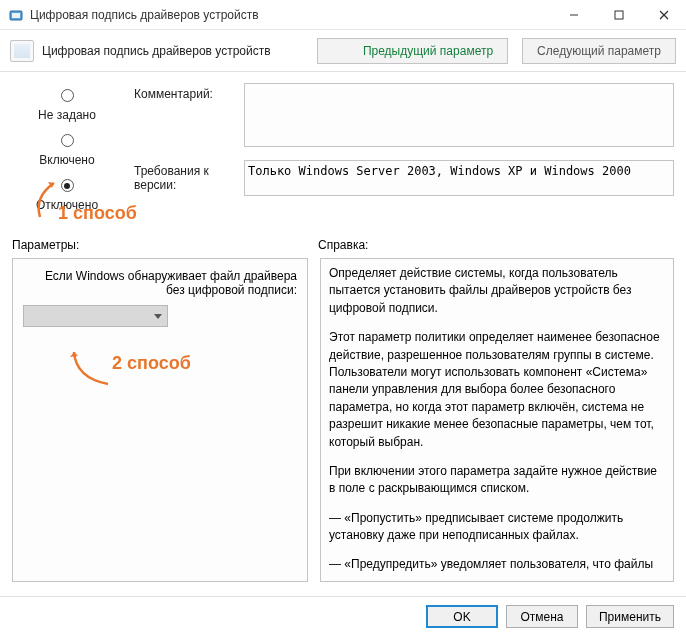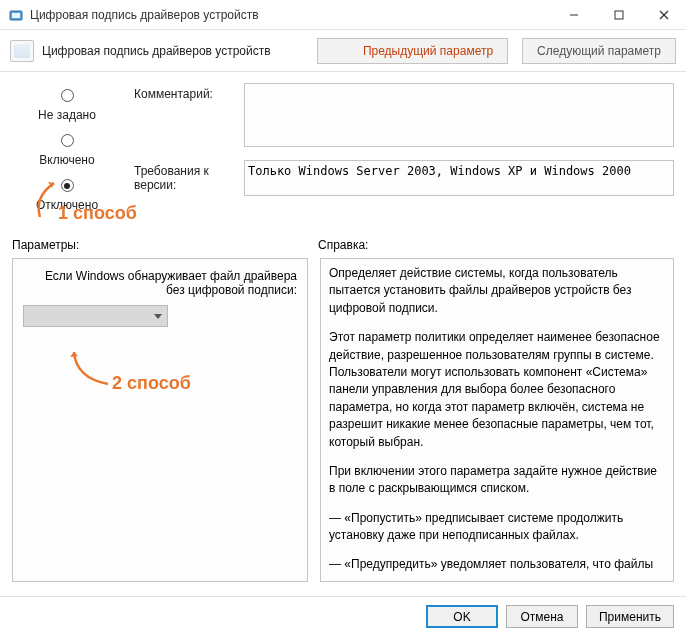--- a/index.html
+++ b/index.html
@@ -57,21 +57,21 @@
     .header-title { font-size: 12px; color: #222; flex: 1; }
     .nav-btn {
       height: 26px;
       padding: 0 14px;
       border: 1px solid #c4c4c4;
       background: #f3f3f3;
       font-size: 12px;
       color: #555;
       display: inline-flex; align-items: center;
     }
-    .nav-btn.disabled { color: #c2410c; padding-left: 45px; }
+    .nav-btn.disabled { color: #15803d; padding-left: 45px; }
     .nav-btn + .nav-btn { margin-left: 6px; }
 
     .content {
       position: absolute;
       top: 73px; left: 0; right: 0; bottom: 40px;
       padding: 10px 12px 0 12px;
     }
 
     .upper {
       display: flex;
@@ -296,20 +296,20 @@
       </svg>
   </div>
   <div class="anno" style="left:58px; top:130px;">1 способ</div>
 
   <div class="arrow" style="left:68px; top:275px;">
     <svg width="50" height="40">
         <path d="M 40 36 Q 8 30 6 4" stroke="#e9762b" stroke-width="2.5" fill="none"></path>
         <path d="M 6 4 l -4 5 l 8 -1 z" fill="#e9762b"></path>
       </svg>
   </div>
-  <div class="anno" style="left:112px; top:300px;">2 способ</div>
+  <div class="anno" style="left:112px; top:280px;">2 способ</div>
 </div>
 
 <div class="footer">
   <div class="btn primary">OK</div>
   <div class="btn">Отмена</div>
   <div class="btn">Применить</div>
 </div>
 
 </body></html>

